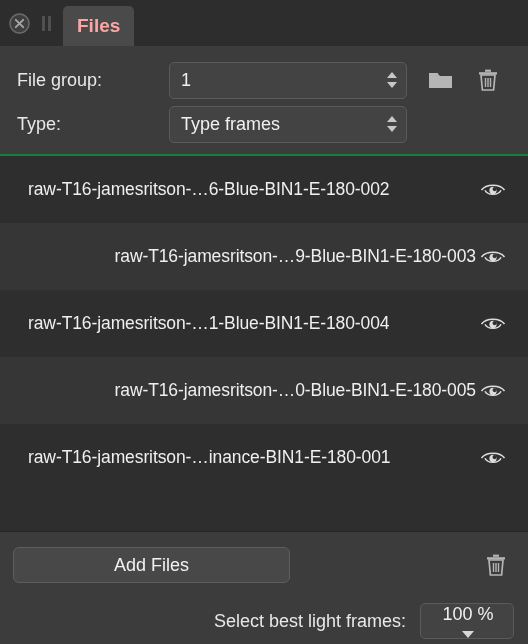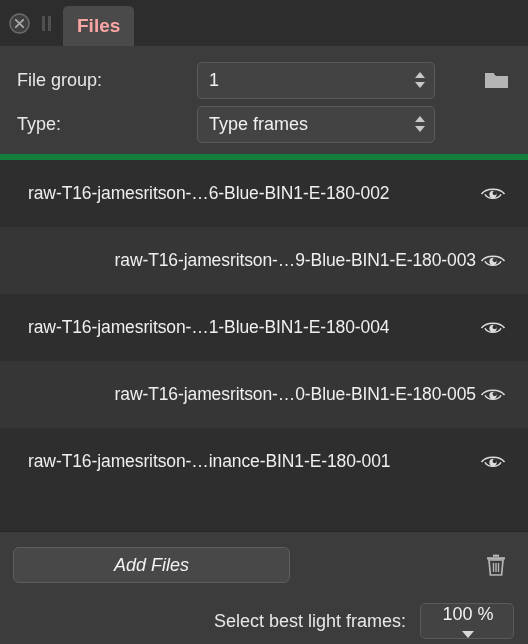--- a/index.html
+++ b/index.html
@@ -74,21 +74,20 @@
   .form {
     background: #3c3c3c;
     padding: 12px 0 8px 0;
     flex: 0 0 auto;
   }
   .form-row {
     display: flex;
     align-items: center;
     height: 44px;
     padding: 0 0 0 17px;
-    gap: 28px;
   }
   .form-label {
     color: #e8e8e8;
     font-size: 18px;
     width: 152px;
     flex: 0 0 auto;
   }
   .field {
     position: relative;
     width: 238px;
@@ -130,21 +129,21 @@
     align-items: center;
     justify-content: center;
     width: 30px;
     flex: 0 0 auto;
   }
 
   
   .filelist {
     flex: 1 1 auto;
     background: #2e2e2e;
-    border-top: 6px solid #15803d;
+    border-top: 2px solid #15803d;
     border-bottom: 1px solid #262626;
     overflow: hidden;
   }
   .file-row {
     height: 67px;
     display: flex;
     align-items: center;
     padding: 0 18px 0 28px;
     cursor: pointer;
   }
@@ -171,21 +170,20 @@
   .bottom {
     flex: 0 0 auto;
     background: #3c3c3c;
     padding-top: 10px;
   }
   .bottom-row1 {
     display: flex;
     align-items: center;
     padding: 0 17px 0 13px;
     height: 46px;
-    font-style: italic;
   }
   .add-files-btn {
     width: 277px;
     height: 36px;
     background: #484848;
     border: 1px solid #5e5e5e;
     border-radius: 6px;
     color: #f2f2f2;
     font-size: 18px;
     display: flex;

